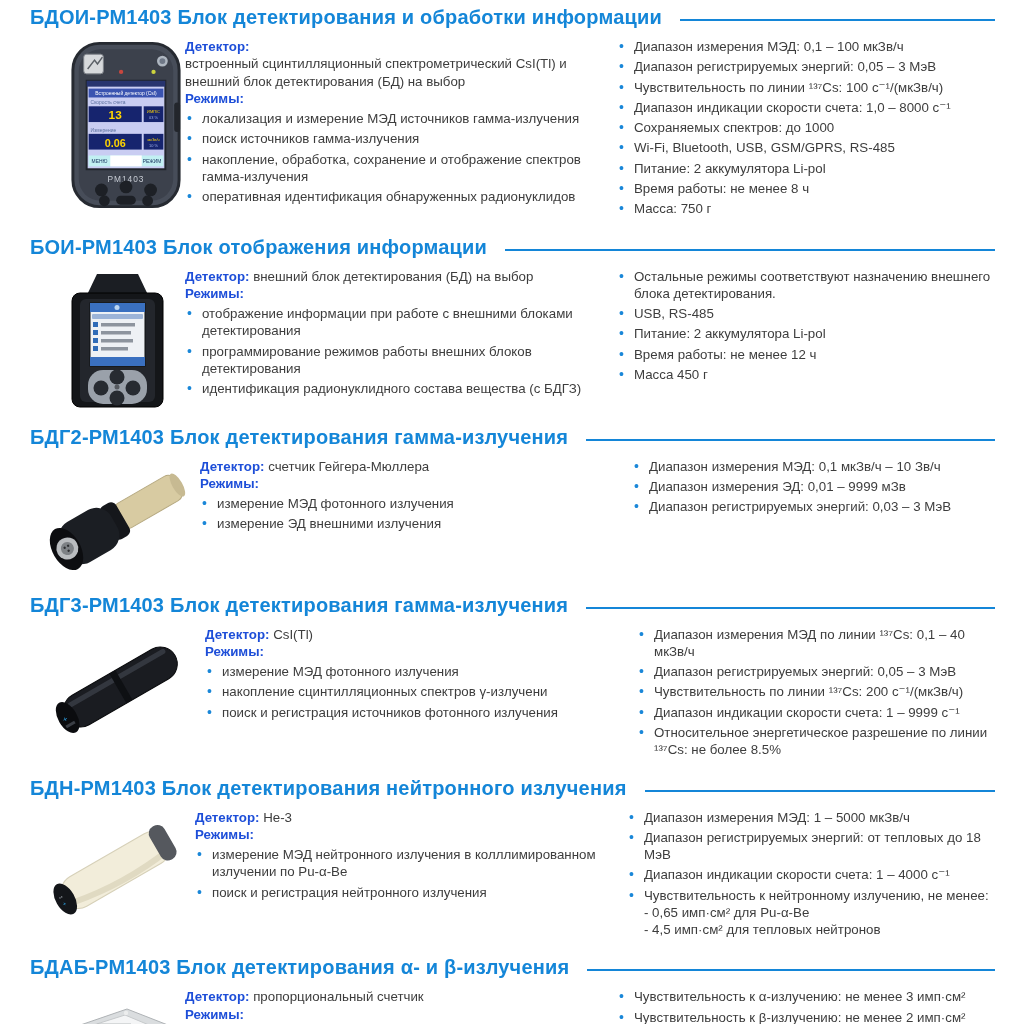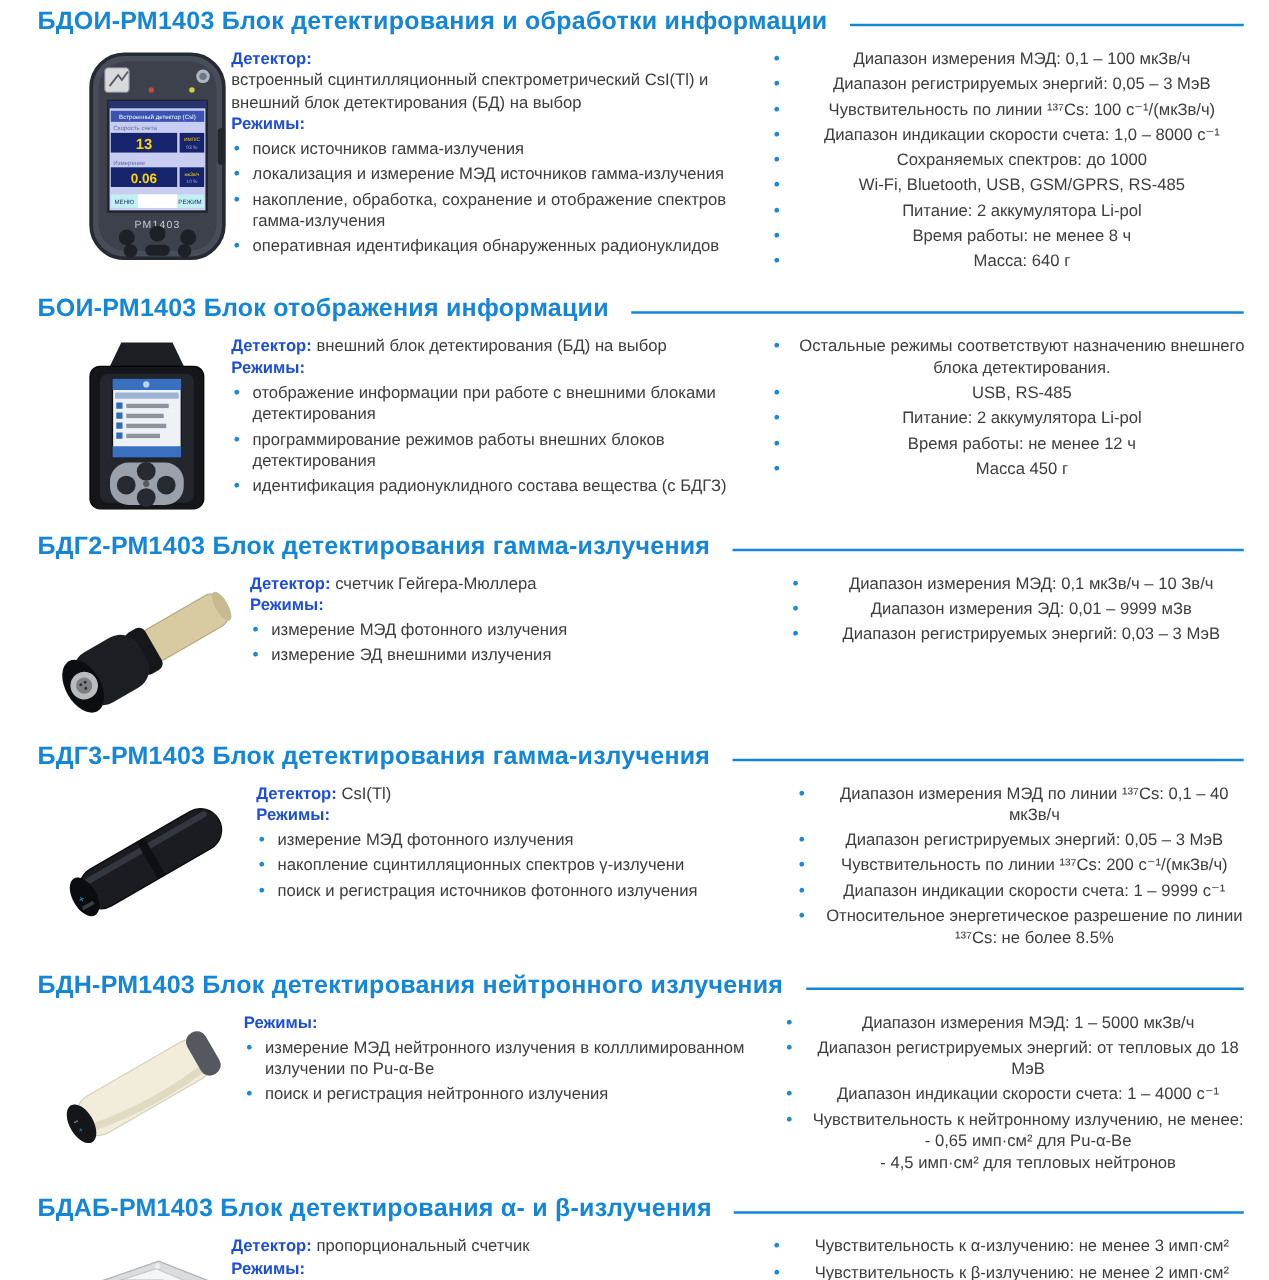--- a/index.html
+++ b/index.html
@@ -17,21 +17,21 @@
   }
   .rule{flex:1;height:2px;background:#1486d8;margin-left:18px;margin-right:6px;margin-top:5px;min-width:20px;}
   .body{display:flex;align-items:flex-start;}
   .col-image{flex:0 0 155px;display:flex;justify-content:flex-end;padding-top:3px;box-sizing:border-box;}
   .col-desc{flex:0 0 432px;padding-right:14px;box-sizing:border-box;}
   .col-specs{flex:1;box-sizing:border-box;}
   .lead{margin:0;}
   .lbl{font-weight:bold;color:#1d4ed8;}
   .detector-text.block{display:block;}
   ul.modes,ul.specs{list-style:none;margin:3px 0 0;padding:0;}
-  ul.specs{margin-top:0;text-align:center;}
+  ul.specs{margin-top:0;}
   li.bullet{position:relative;padding-left:17px;margin-bottom:3px;}
   li.bullet::before{
     content:"•";position:absolute;left:2px;top:-1px;
     color:#1a87d8;font-size:14px;
   }
   ul.specs li.bullet{white-space:pre-line;}
   svg{display:block;}
 </style>
 </head>
 <body>
@@ -81,36 +81,36 @@
       <circle cx="60" cy="148" r="6.5" fill="#1d2026"></circle>
       <circle cx="38" cy="162" r="5.5" fill="#1d2026"></circle>
               <circle cx="82" cy="162" r="5.5" fill="#1d2026"></circle>
       <rect x="50" y="157" width="20" height="9" rx="4.5" fill="#1d2026"></rect>
     </svg>
           </div>
       <div class="col-desc">
         <p class="lead"><b class="lbl">Детектор:</b> <span class="detector-text block">встроенный сцинтилляционный спектрометрический CsI(Tl) и внешний блок детектирования (БД) на выбор</span></p>
         <p class="lead"><b class="lbl">Режимы:</b></p>
         <ul class="modes">
+              <li class="bullet">локализация и измерение МЭД источников гамма-излучения</li>
               <li class="bullet">поиск источников гамма-излучения</li>
-              <li class="bullet">локализация и измерение МЭД источников гамма-излучения</li>
               <li class="bullet">накопление, обработка, сохранение и отображение спектров гамма-излучения</li>
               <li class="bullet">оперативная идентификация обнаруженных радионуклидов</li>
             </ul>
       </div>
       <ul class="col-specs specs">
             <li class="bullet">Диапазон измерения МЭД: 0,1 – 100 мкЗв/ч</li>
             <li class="bullet">Диапазон регистрируемых энергий: 0,05 – 3 МэВ</li>
             <li class="bullet">Чувствительность по линии ¹³⁷Cs: 100 с⁻¹/(мкЗв/ч)</li>
             <li class="bullet">Диапазон индикации скорости счета: 1,0 – 8000 с⁻¹</li>
             <li class="bullet">Сохраняемых спектров: до 1000</li>
             <li class="bullet">Wi-Fi, Bluetooth, USB, GSM/GPRS, RS-485</li>
             <li class="bullet">Питание: 2 аккумулятора Li-pol</li>
             <li class="bullet">Время работы: не менее 8 ч</li>
-            <li class="bullet">Масса: 640 г</li>
+            <li class="bullet">Масса: 750 г</li>
           </ul>
     </div>
   </section>
 
   <section class="product">
     <div class="hdr">
       <h2 class="title">БОИ-РМ1403 Блок отображения информации</h2>
       <div class="rule"></div>
     </div>
     <div class="body">
@@ -250,20 +250,21 @@
         <rect x="26" y="43" width="120" height="34" rx="17" fill="#f2edda" stroke="#d6d0b8"></rect>
         <path d="M34 70 q55 10 108 2 l0 -6 q-55 8 -108 -2 Z" fill="#e0dac2"></path>
         <rect x="132" y="41" width="17" height="38" rx="8" fill="#55585e"></rect>
         <ellipse cx="28" cy="60" rx="9.5" ry="17" fill="#14161a"></ellipse>
         <text x="25" y="58" font-size="5" fill="#8f959c" text-anchor="middle">▪▪</text>
         <text x="25" y="66" font-size="6" fill="#2e9fe0" text-anchor="middle">+</text>
       </g>
     </svg>
           </div>
       <div class="col-desc">
+        <p class="lead"><b class="lbl">Детектор:</b> <span class="detector-text">He-3</span></p>
         <p class="lead"><b class="lbl">Режимы:</b></p>
         <ul class="modes">
               <li class="bullet">измерение МЭД нейтронного излучения в колллимированном излучении по Pu-α-Be</li>
               <li class="bullet">поиск и регистрация нейтронного излучения</li>
             </ul>
       </div>
       <ul class="col-specs specs">
             <li class="bullet">Диапазон измерения МЭД: 1 – 5000 мкЗв/ч</li>
             <li class="bullet">Диапазон регистрируемых энергий: от тепловых до 18 МэВ</li>
             <li class="bullet">Диапазон индикации скорости счета: 1 – 4000 с⁻¹</li>

